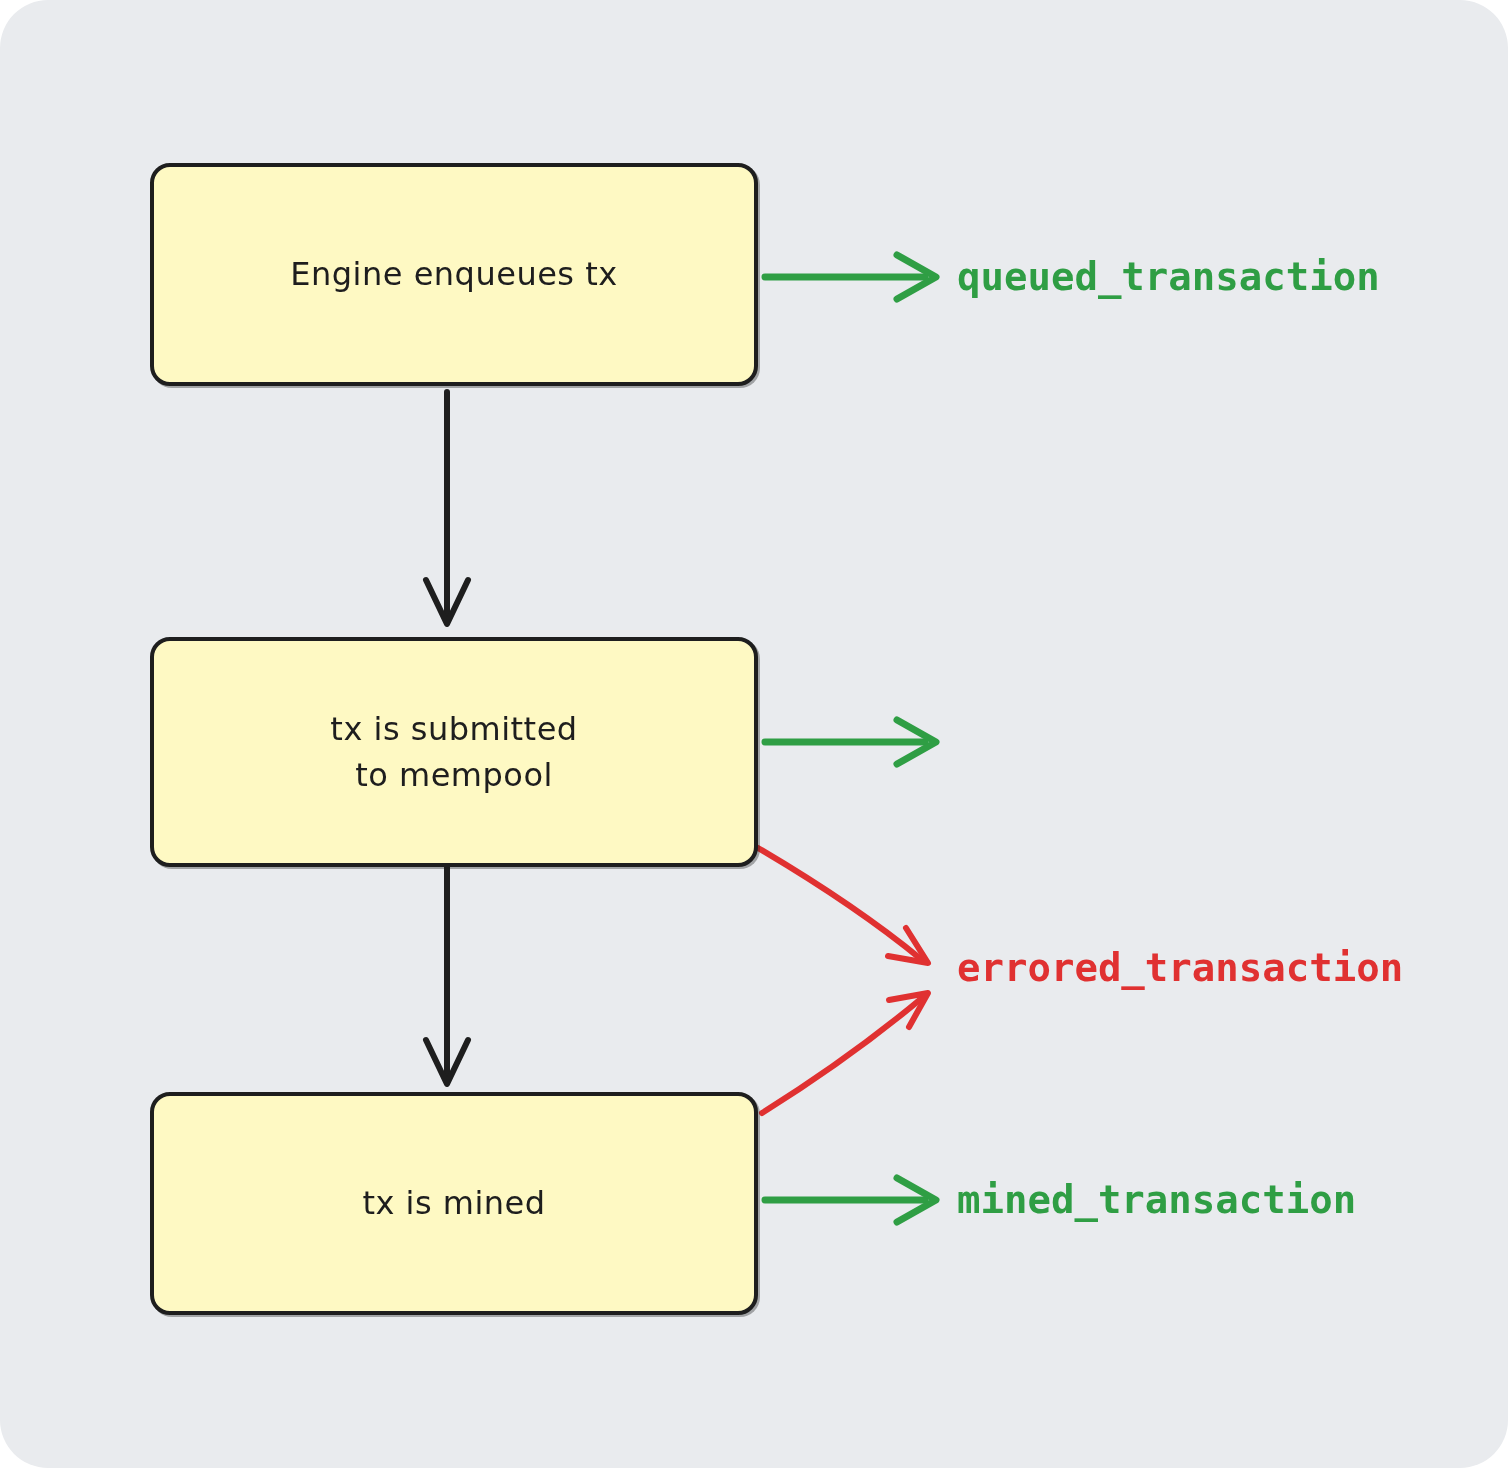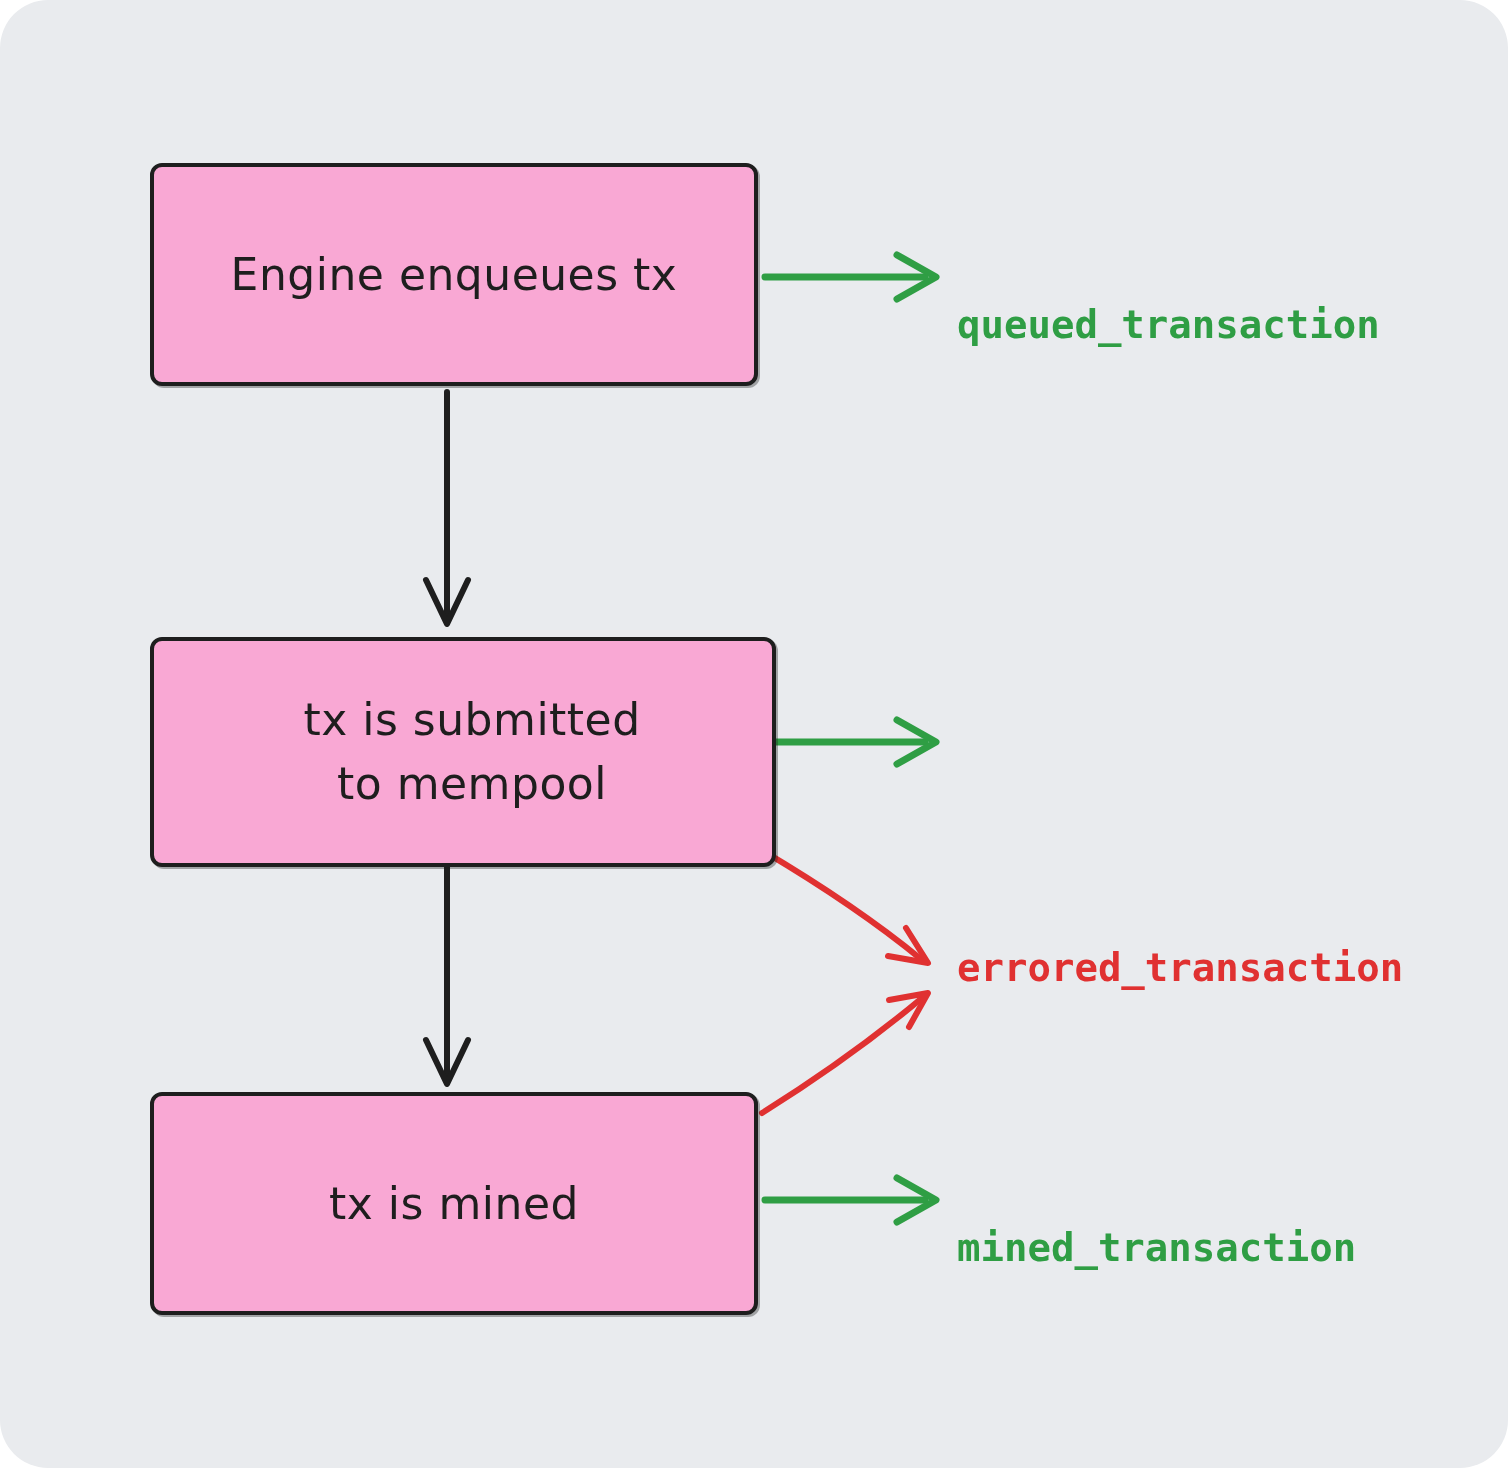--- a/index.html
+++ b/index.html
@@ -19,50 +19,50 @@
   .overlay {
     position: absolute;
     left: 0;
     top: 0;
     width: 1508px;
     height: 1468px;
     pointer-events: none;
   }
   .node {
     position: absolute;
-    background: #f9a8d4;
+    background: #fef9c3;
     border: 4px solid #1e1e1e;
-    border-radius: 12px;
+    border-radius: 20px;
     display: flex;
     align-items: center;
     justify-content: center;
     text-align: center;
     color: #1e1e1e;
-    font-size: 44px;
+    font-size: 32px;
     font-weight: 500;
     letter-spacing: 0.5px;
     box-shadow: 2px 2px 0 rgba(30,30,30,0.35);
   }
   .node .node-label {
     white-space: pre-line;
     line-height: 1.45;
   }
   .node1 { left: 150px; top: 163px;  width: 600px; height: 215px; }
-  .node2 { left: 150px; top: 637px;  width: 600px; height: 222px; padding-left: 18px; }
+  .node2 { left: 150px; top: 637px;  width: 600px; height: 222px; }
   .node3 { left: 150px; top: 1092px; width: 600px; height: 215px; align-items: center; }
 
   .event {
     position: absolute;
     font-family: "DejaVu Sans Mono", "Liberation Mono", monospace;
     font-size: 39px;
     font-weight: 600;
     line-height: 1;
     white-space: nowrap;
   }
-  .event.green { color: #2f9e44; margin-top: 48px; }
+  .event.green { color: #2f9e44; }
   .event.red   { color: #e03131; }
   .e-queued  { left: 957px; top: 257px; }
   .e-sent    { left: 957px; top: 722px; }
   .e-errored { left: 957px; top: 948px; }
   .e-mined   { left: 957px; top: 1180px; }
 </style>
 </head>
 <body>
 
 <div class="canvas">

